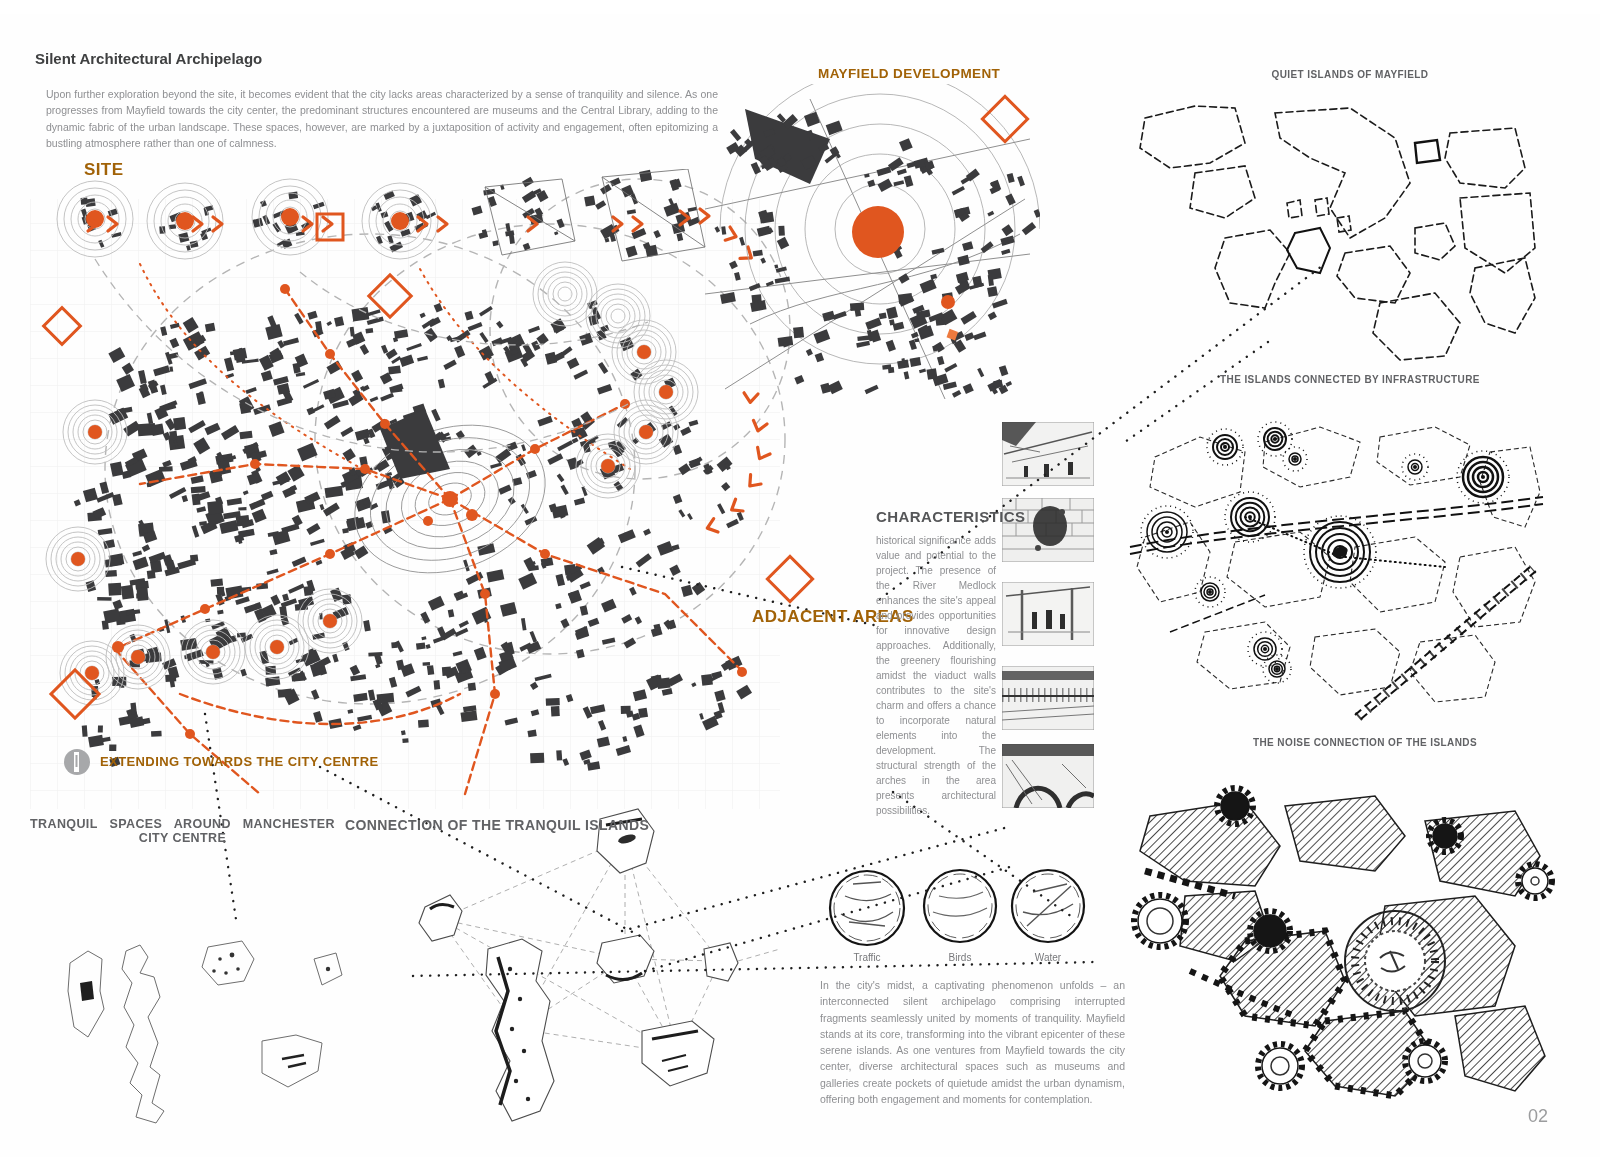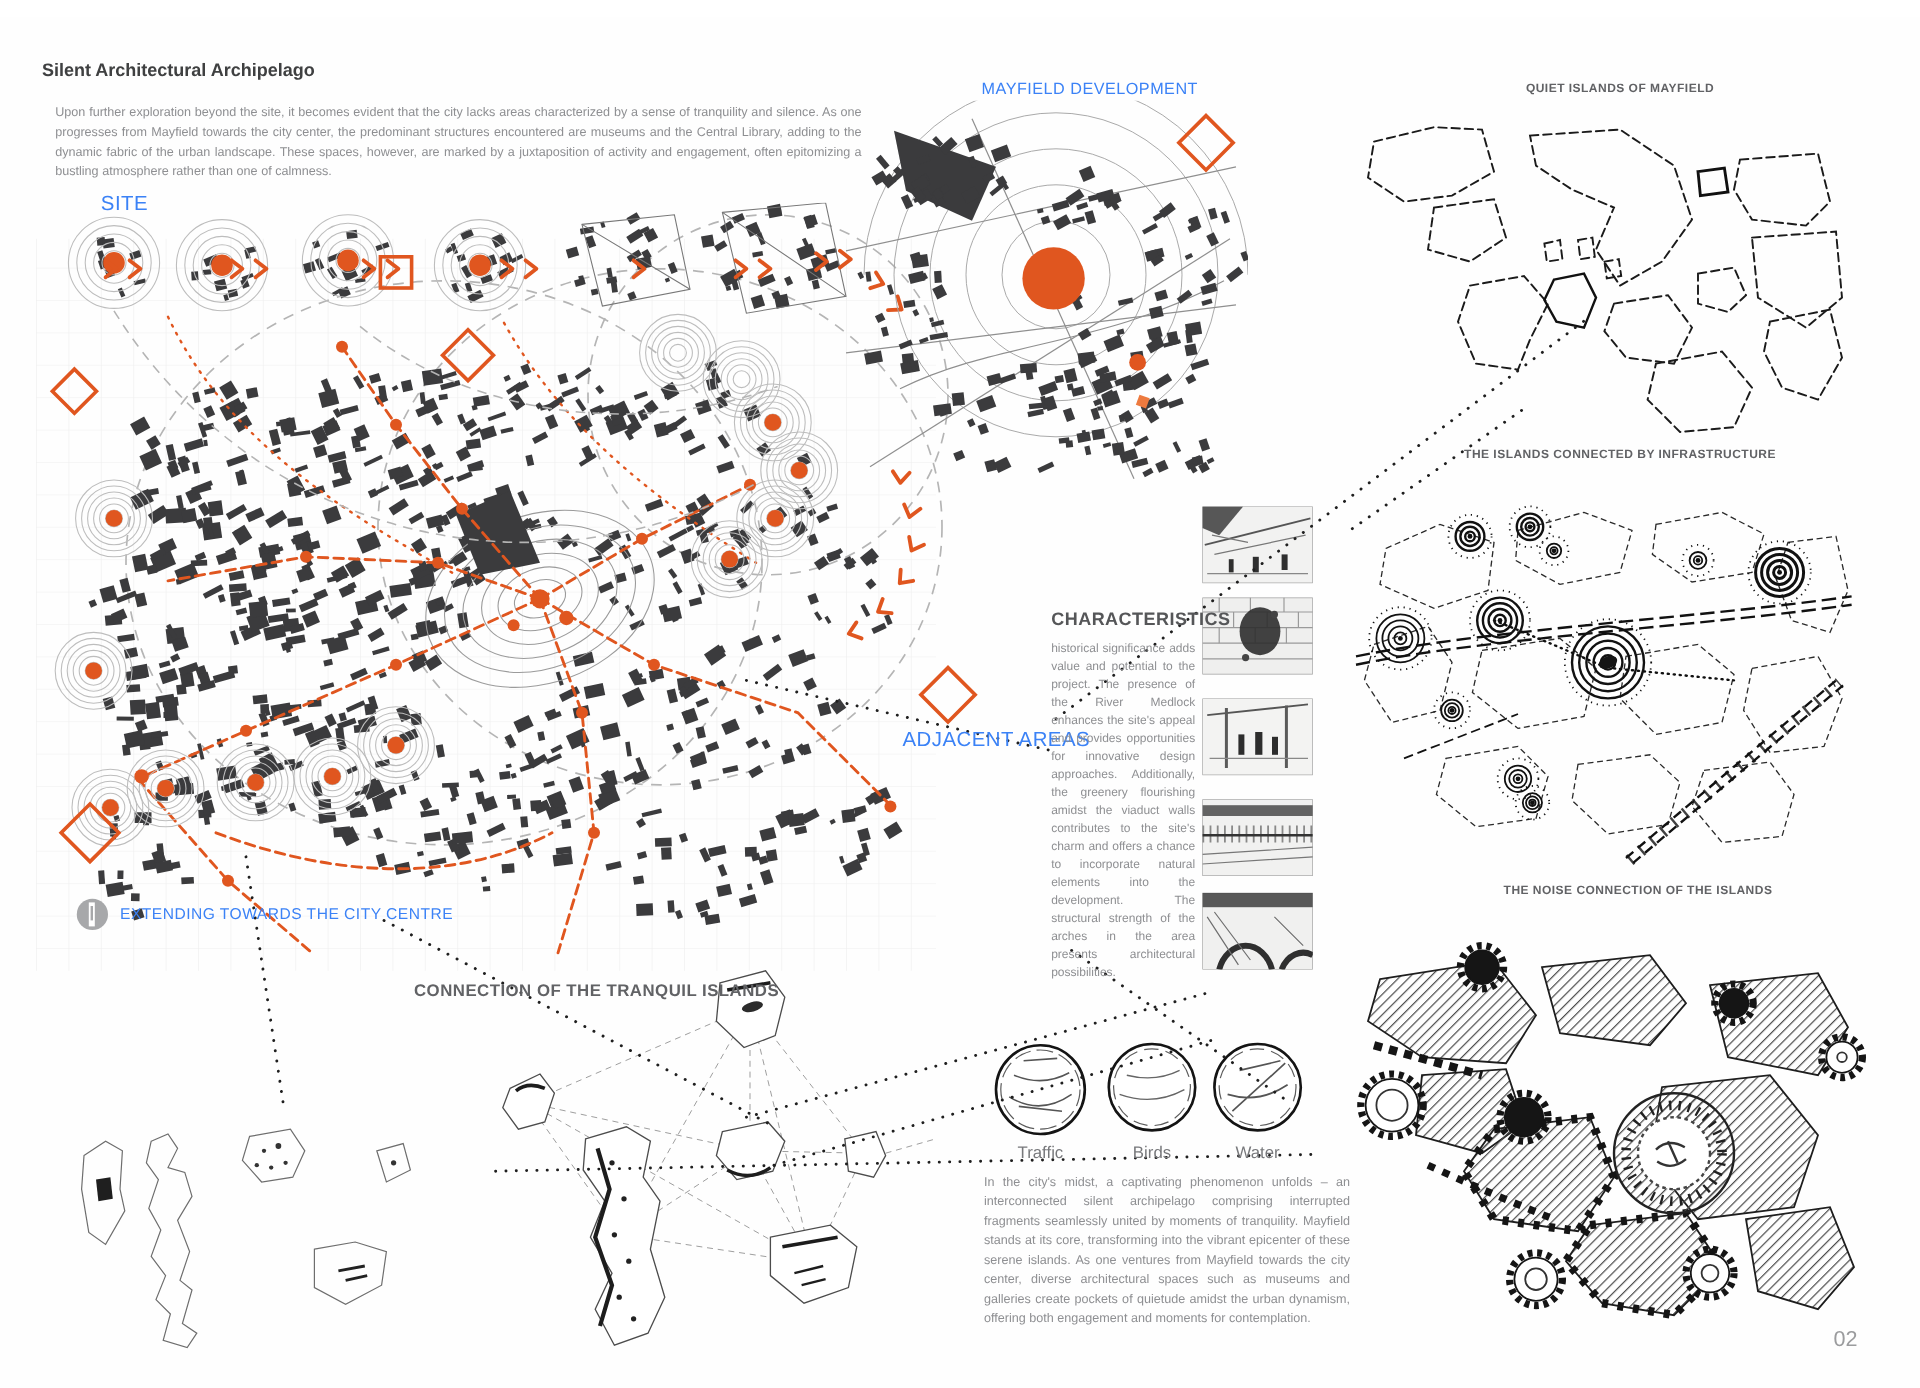--- a/index.html
+++ b/index.html
@@ -1,22 +1,22 @@
 <!DOCTYPE html>
 <html><head>
 <meta charset="utf-8">
 <style>
   html,body{margin:0;padding:0;background:#ffffff;}
   #board{position:relative;width:1600px;height:1157px;background:#fefefe;overflow:hidden;
          font-family:"Liberation Sans", sans-serif;margin-top:14px;}
   .abs{position:absolute;}
   .h-gray{font-weight:bold;color:#616265;font-size:10px;letter-spacing:.4px;}
-  .h-orange{font-weight:normal;color:#3b82f6;font-size:13px;letter-spacing:.4px;}
+  .h-orange{font-weight:bold;color:#a16207;font-size:13px;letter-spacing:.4px;}
   .body-txt{color:#8E8F92;font-size:10.5px;line-height:1.55;text-align:justify;}
-  .small-lbl{color:#77787B;font-size:14px;text-align:center;}
+  .small-lbl{color:#77787B;font-size:10px;text-align:center;}
   .center{text-align:center;}
   .justify-last-center{text-align:justify;text-align-last:center;}
   .justify-head{text-align:justify;}
   svg{display:block;}
   .z1{z-index:1}.z2{z-index:2}.z3{z-index:3}
   #overlay{pointer-events:none;}
 </style>
 </head>
 <body>
 
@@ -1382,20 +1382,21 @@
     <path d="M14,64 A23,28 0 0 1 58,64" fill="none" stroke="#2f2f2f" stroke-width="5"></path>
     <path d="M66,64 A20,25 0 0 1 92,52" fill="none" stroke="#2f2f2f" stroke-width="5"></path>
     <path d="M4,20 L30,60 M10,16 L40,56 M60,20 L84,44" stroke="#6e6e6e" stroke-width="1" fill="none"></path>
   </svg>
 
   <div class="abs z3" style="left:876px;top:494px;width:120px;">
     <div class="h-gray" style="font-size:15px;color:#555658;">CHARACTERISTICS</div>
     <div class="body-txt" style="font-size:10px;line-height:1.5;margin-top:8px;">historical significance adds value and potential to the project. The presence of the River Medlock enhances the site's appeal and provides opportunities for innovative design approaches. Additionally, the greenery flourishing amidst the viaduct walls contributes to the site's charm and offers a chance to incorporate natural elements into the development. The structural strength of the arches in the area presents architectural possibilities.</div>
   </div>
 
+  <div class="abs z3 h-gray justify-last-center" style="left:30px;top:803px;width:305px;font-size:12.5px;">TRANQUIL SPACES AROUND MANCHESTER CITY CENTRE</div>
   <div class="abs z3 h-gray" style="left:345px;top:803px;font-size:14px;">CONNECTION OF THE TRANQUIL ISLANDS</div>
 
   <svg class="abs z1" style="left:30px;top:845px;" width="330" height="270" viewBox="0 0 330 270">
     <g fill="none" stroke="#6e6e6e" stroke-width="1">
       <path d="M40,104 L58,92 L72,100 L70,132 L74,150 L58,178 L44,168 L38,132 Z"></path>
       <path d="M96,92 L110,86 L118,98 L110,114 L124,118 L130,138 L118,158 L128,184 L120,208 L130,216 L122,244 L134,252 L126,264 L106,258 L112,236 L100,224 L108,204 L96,188 L104,166 L94,148 L102,124 L92,110 Z"></path>
       <path d="M178,88 L212,82 L224,100 L214,122 L188,126 L172,108 Z"></path>
       <path d="M284,100 L306,94 L312,116 L292,126 Z"></path>
       <path d="M232,182 L266,176 L292,184 L288,212 L258,228 L232,214 Z"></path>
     </g>

